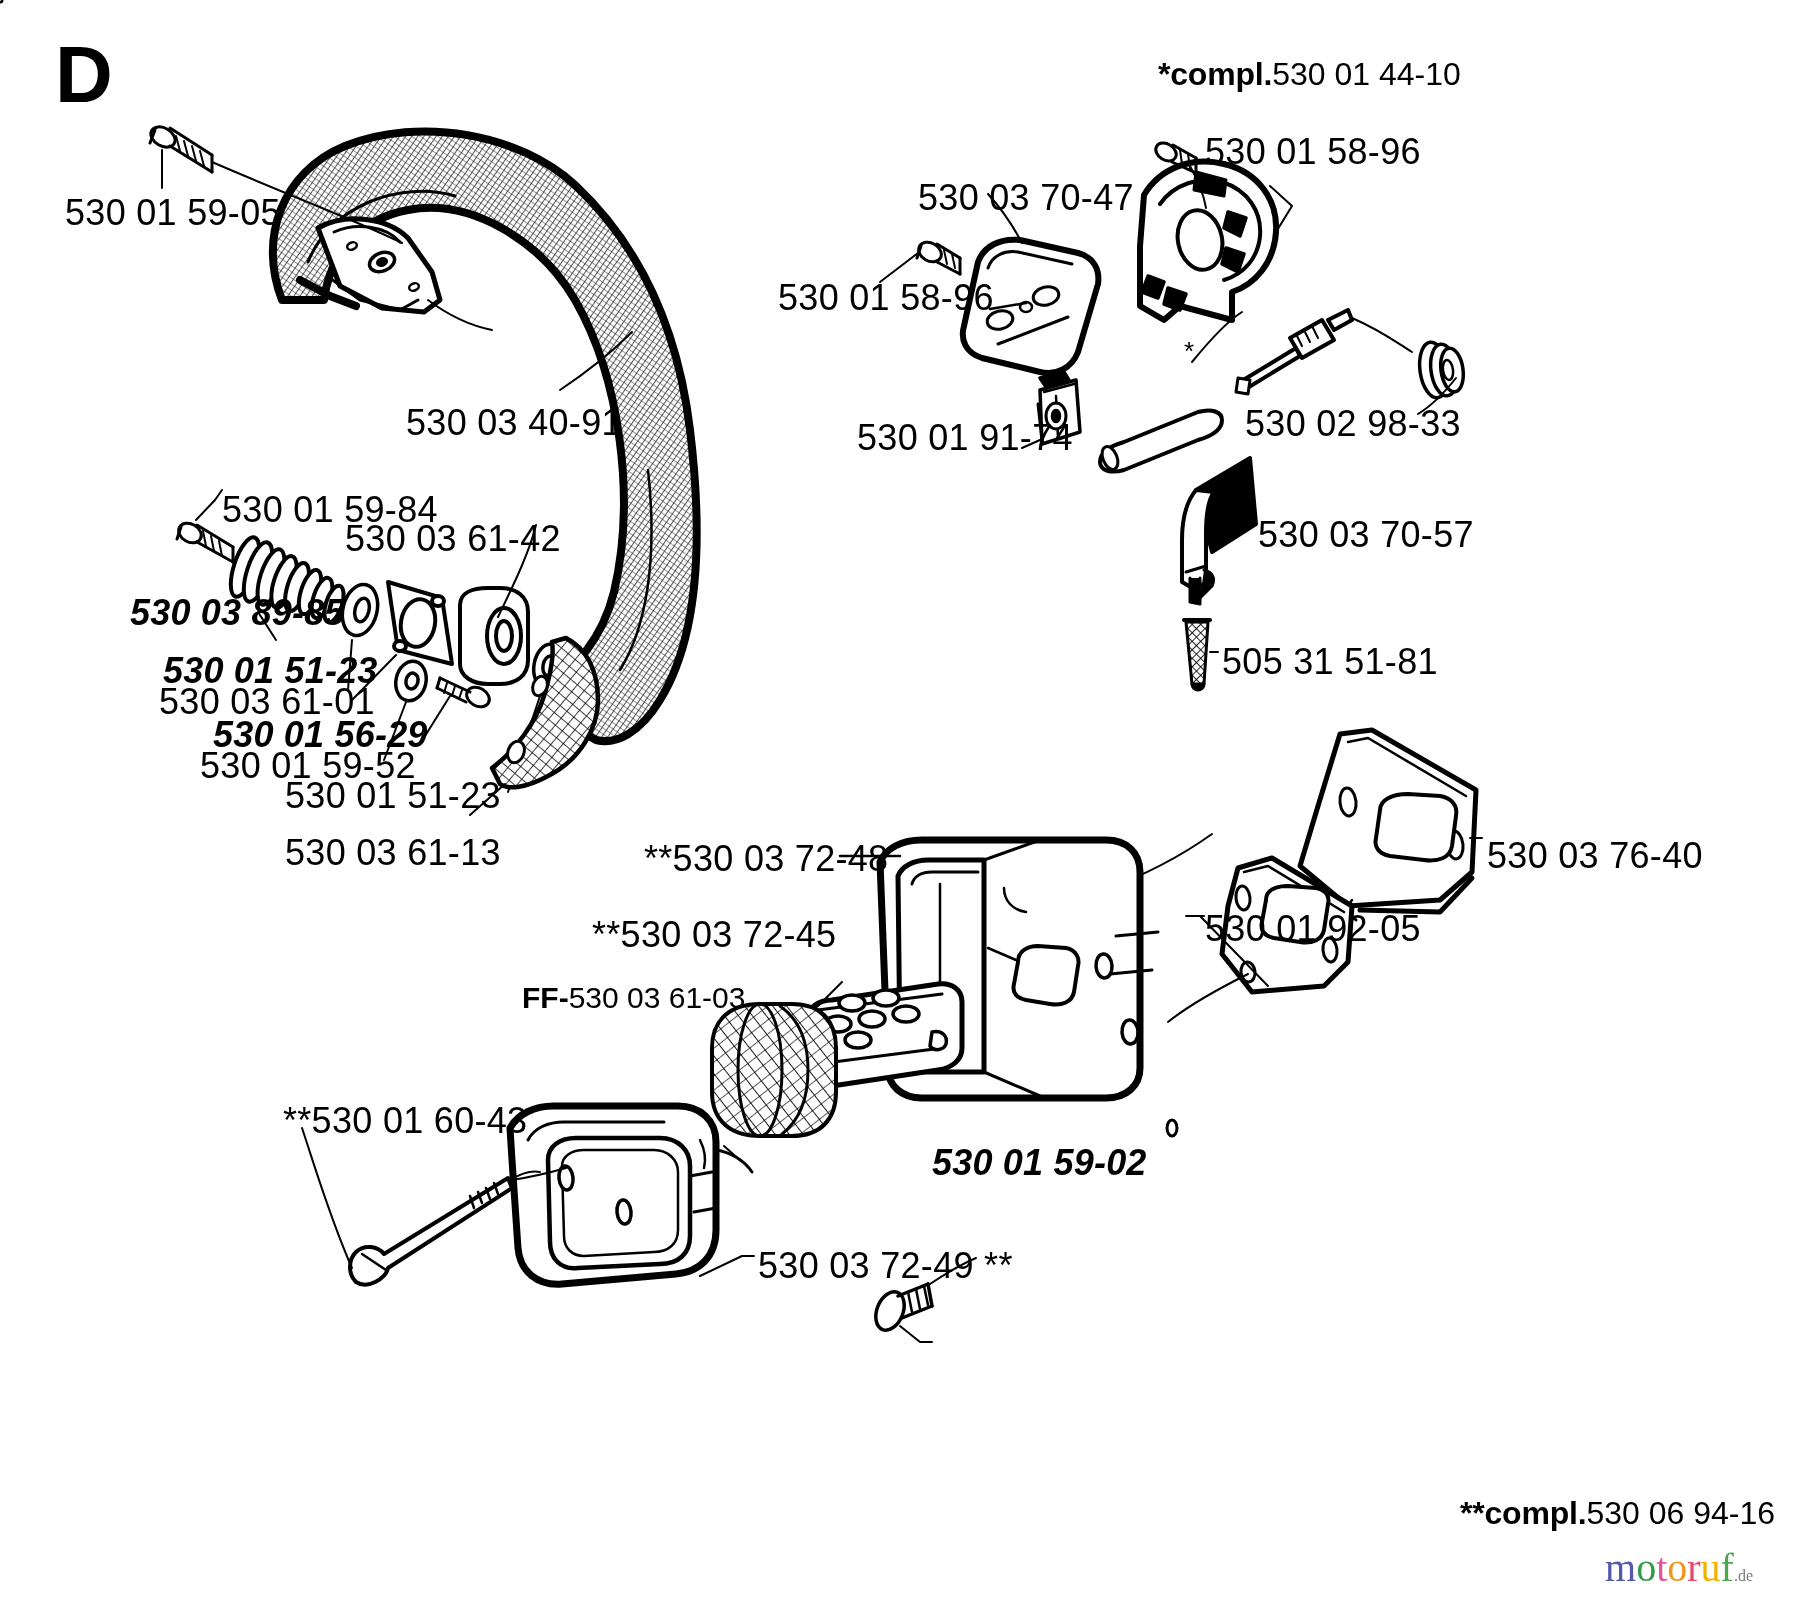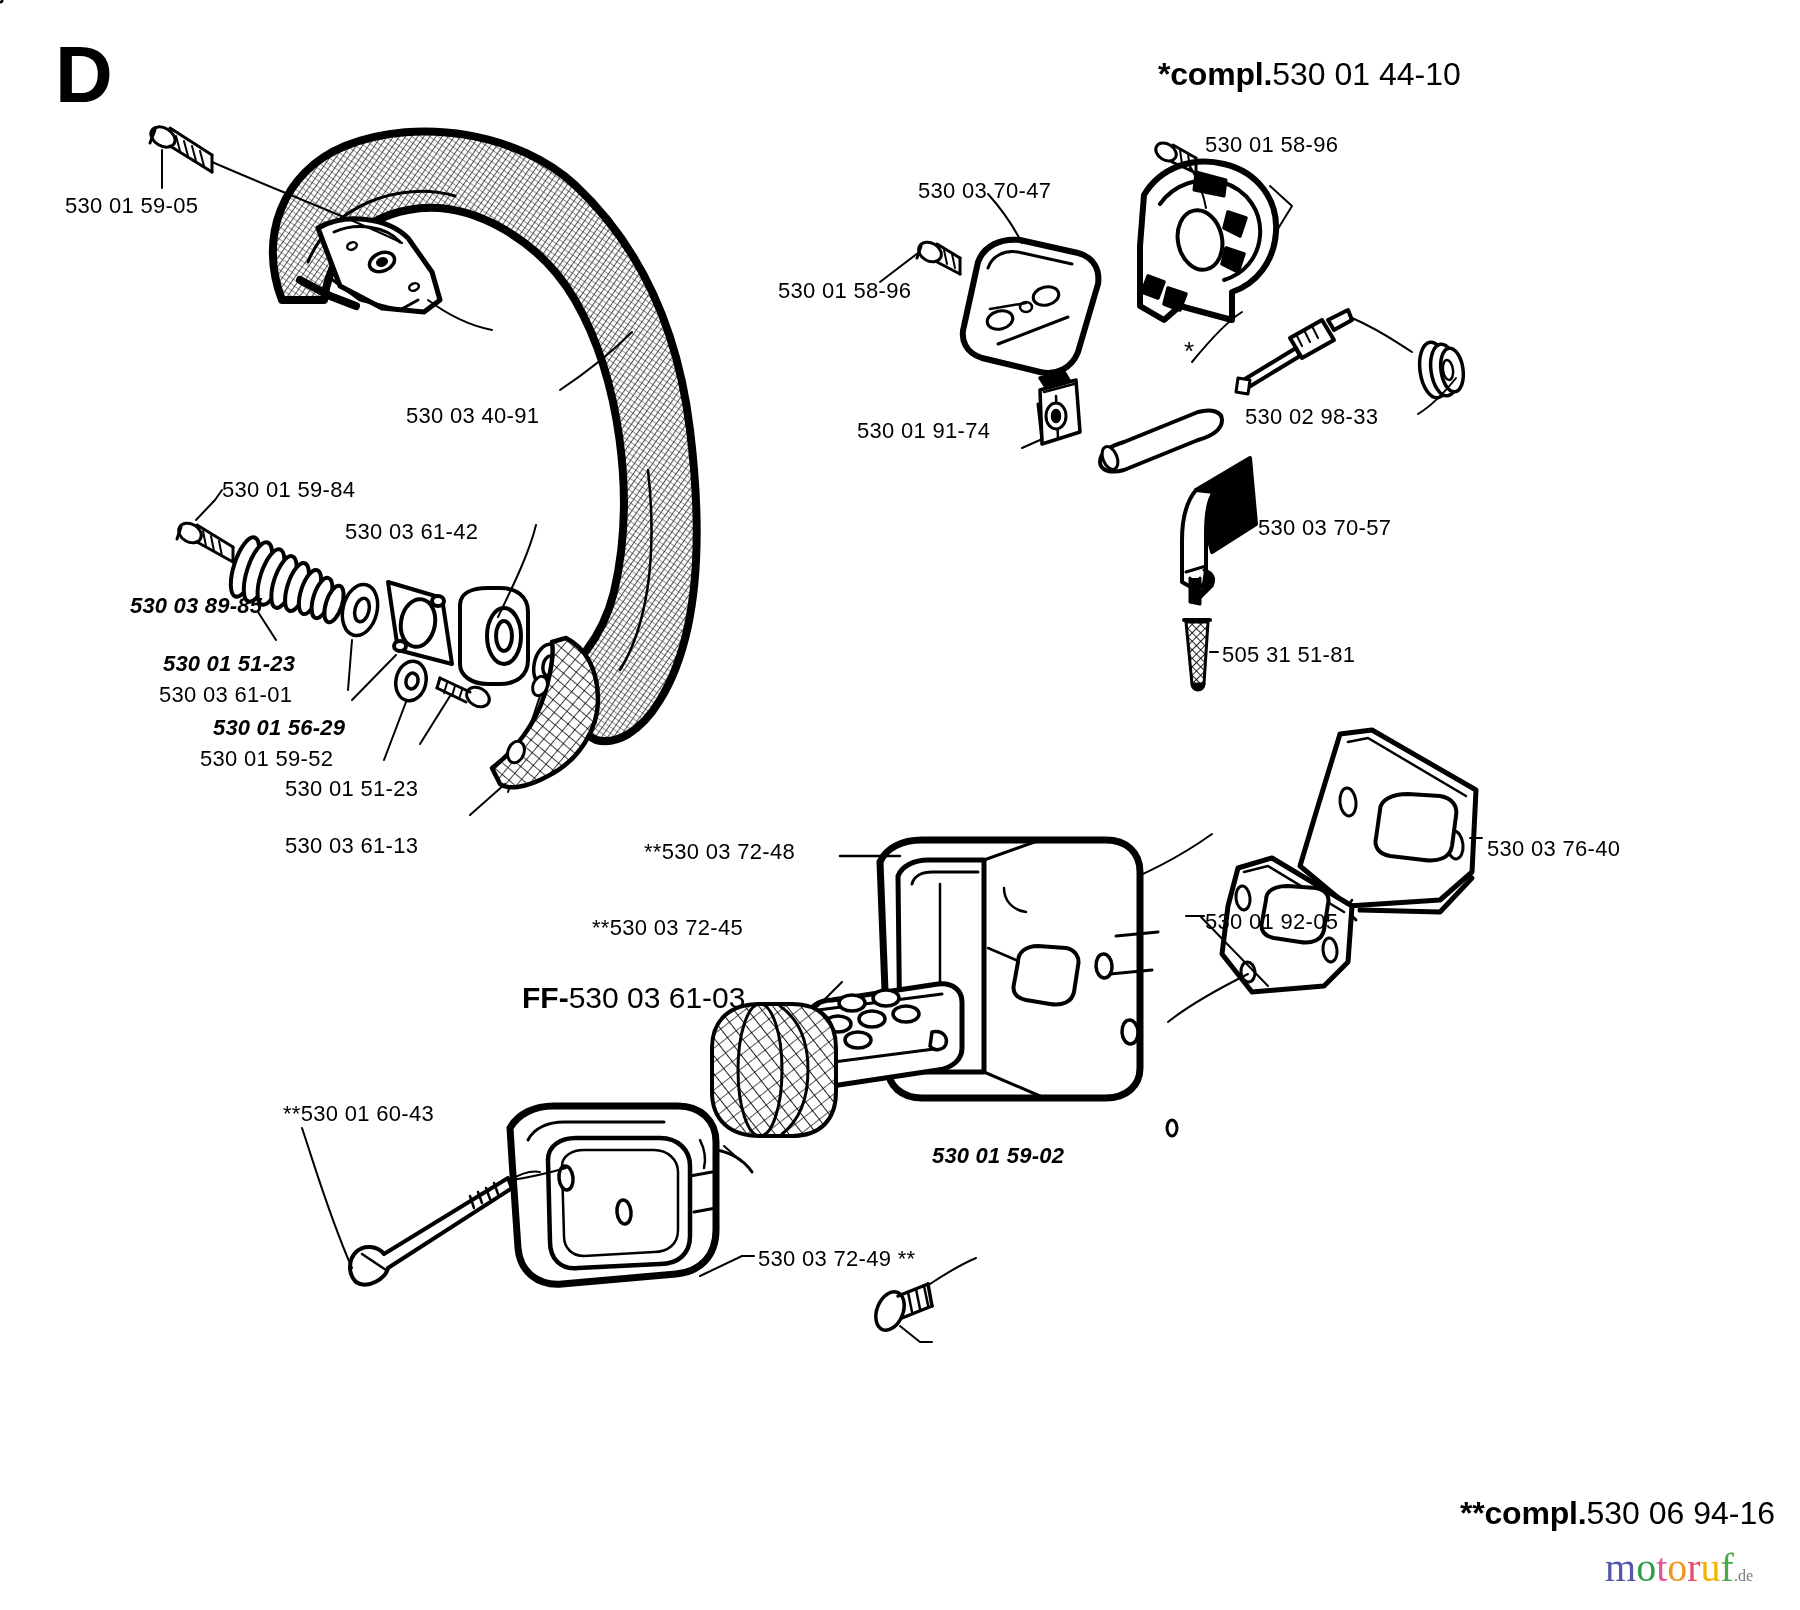--- a/index.html
+++ b/index.html
@@ -11,21 +11,21 @@
     position: relative;
     width: 1800px;
     height: 1610px;
     background: #ffffff;
     font-family: "Liberation Sans", sans-serif;
     overflow: hidden;
   }
   .lbl {
     position: absolute;
     font-family: "Liberation Sans", sans-serif;
-    font-size: 22px;
+    font-size: 36px;
     color: #000000;
     white-space: nowrap;
     letter-spacing: 0.3px;
     line-height: 1;
   }
   .lbl.bolditalic {
     font-weight: bold;
     font-style: italic;
     letter-spacing: 0.2px;
   }
@@ -523,21 +523,21 @@
 
       <ellipse cx="1172" cy="1128" rx="5" ry="8" stroke-width="3" fill="#fff"></ellipse>
 
       <path d="M1248,974 C 1216,990 1188,1006 1168,1022" stroke-width="2"></path>
 
     </g>
   </svg>
 
   <div class="lbl" style="left:65px;   top:195px;">530 01 59-05</div>
   <div class="lbl" style="left:406px;  top:405px;">530 03 40-91</div>
-  <div class="lbl" style="left:222px;  top:479px;">530 01 59-84</div>
+  <div class="lbl" style="left:222px;  top:492px;">530 01 59-84</div>
   <div class="lbl" style="left:345px;  top:521px;">530 03 61-42</div>
   <div class="lbl bolditalic" style="left:130px;  top:595px;">530 03 89-85</div>
   <div class="lbl bolditalic" style="left:163px;  top:653px;">530 01 51-23</div>
   <div class="lbl" style="left:159px;  top:684px;">530 03 61-01</div>
   <div class="lbl bolditalic" style="left:213px;  top:717px;">530 01 56-29</div>
   <div class="lbl" style="left:200px;  top:748px;">530 01 59-52</div>
   <div class="lbl" style="left:285px;  top:778px;">530 01 51-23</div>
   <div class="lbl" style="left:285px;  top:808px;margin-top:27px;">530 03 61-13</div>
 
   <div class="lbl" style="left:1205px; top:134px;">530 01 58-96</div>

